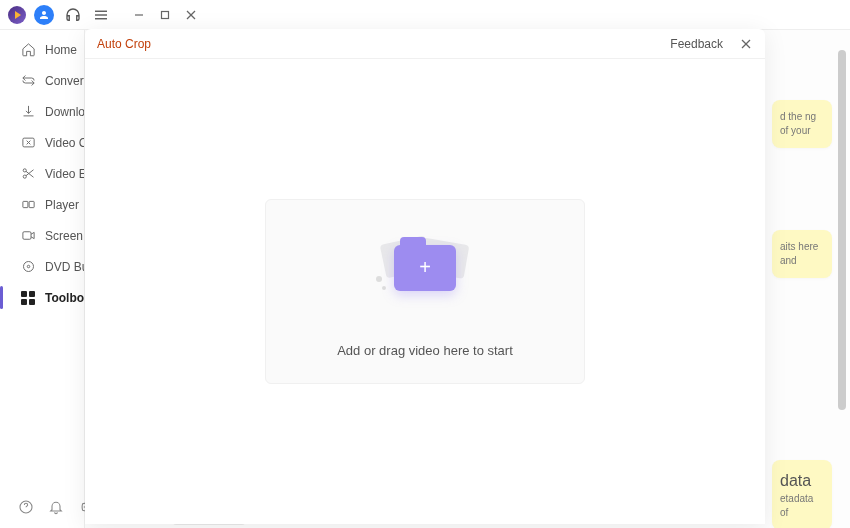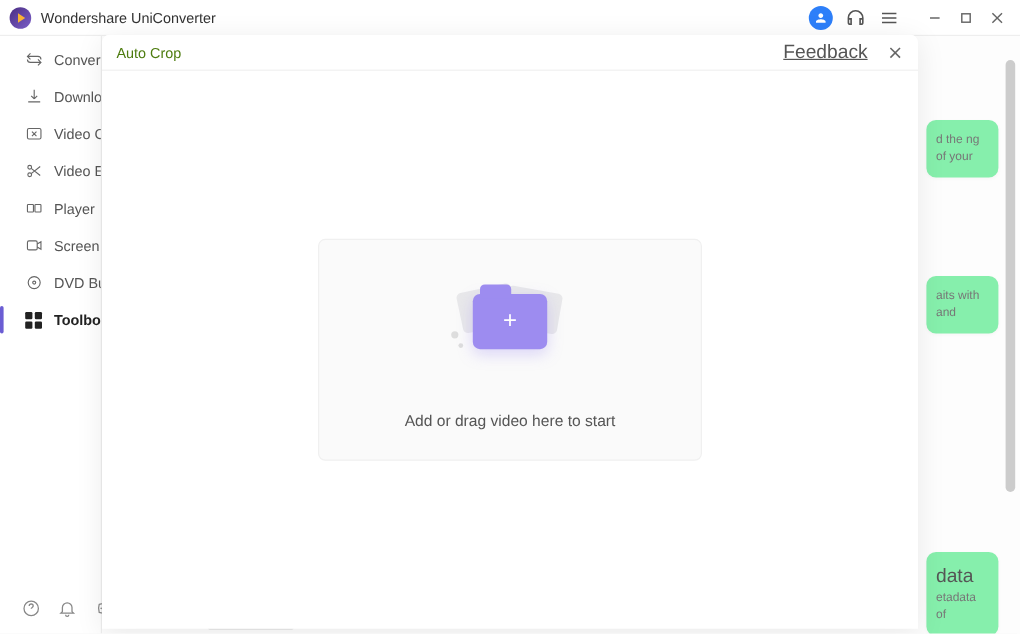--- a/index.html
+++ b/index.html
@@ -24,33 +24,33 @@
     .sidebar-item.active::before { content:""; position:absolute; left:0; top:4px; bottom:4px; width:3px; background:#6b5dd3; border-radius:2px;}
     .sidebar-icon { width:16px; height:16px; display:flex; align-items:center; justify-content:center; flex-shrink:0; }
     .sidebar-icon svg { width:15px; height:15px; stroke:#666; fill:none; stroke-width:1.5;}
     .toolbox-icon { display:grid; grid-template-columns:1fr 1fr; grid-template-rows:1fr 1fr; gap:2px; width:14px; height:14px;}
     .toolbox-icon span { background:#222; border-radius:1px;}
     
     .sidebar-bottom { display: flex; gap: 14px; padding: 12px 18px; }
     .sb-btn { width: 18px; height: 18px; display:flex; align-items:center; justify-content:center; color:#888; cursor:pointer;}
     
     .content-pane { flex: 1; position: relative; background:#fdfdfd;}
-    .bg-card { position:absolute; right:18px; width:60px; background:#86efac; border-radius:8px; padding:10px 8px; font-size:10px; color:#777; box-shadow:0 1px 3px rgba(0,0,0,0.03); line-height:1.4;}
+    .bg-card { position:absolute; right:18px; width:60px; background:#fef9c3; border-radius:8px; padding:10px 8px; font-size:10px; color:#777; box-shadow:0 1px 3px rgba(0,0,0,0.03); line-height:1.4;}
     .bg-card.c1 { top: 70px; }
     .bg-card.c2 { top: 200px; }
     .bg-card.c3 { top: 430px; }
     .bg-card .title { color:#555; font-weight:500; font-size:16px;}
     .bg-strip { position:absolute; left:88px; bottom:3px; height:10px; width:72px; background:#888; opacity:0.15; border-radius:3px;}
     .scrollbar-track { position:absolute; right:4px; top:20px; width:8px; height:460px; }
     .scrollbar-thumb { width:8px; height:360px; background:#ccc; border-radius:4px; position:absolute; top:0;}
     
     .modal { position: absolute; left: 85px; top: 29px; width: 680px; height: 495px; background: #fff; border-radius: 6px 6px 0 0; box-shadow: 0 4px 24px rgba(0,0,0,0.08); display:flex; flex-direction:column;}
     .modal-header { height: 30px; display: flex; align-items: center; padding: 0 10px; border-bottom: 1px solid #f0f0f0; }
-    .modal-title { font-size: 12px; color: #4d7c0f; flex:1; padding-left:2px;}
-    .feedback-link { font-size: 16px; color: #555; text-decoration: underline; margin-right: 14px; cursor:pointer;}
+    .modal-title { font-size: 12px; color: #c2410c; flex:1; padding-left:2px;}
+    .feedback-link { font-size: 12px; color: #555; margin-right: 14px; cursor:pointer;}
     .modal-close { width: 18px; height: 18px; display:flex; align-items:center; justify-content:center; color:#666; cursor:pointer;}
     
     .modal-body { flex:1; display:flex; align-items:center; justify-content:center;}
     .dropzone { width: 320px; height: 185px; border: 1px solid #f0f0f0; border-radius: 6px; background: #fafafa; display:flex; flex-direction:column; align-items:center; justify-content:center; gap: 28px; cursor:pointer;}
     .folder-wrap { position: relative; width: 90px; height: 70px; display:flex; align-items:center; justify-content:center;}
     .faded-paper { position:absolute; width:46px; height:34px; background:#e8e8ea; border-radius:4px;}
     .faded-paper.p1 { transform: rotate(-12deg) translate(-18px,-8px);}
     .faded-paper.p2 { transform: rotate(10deg) translate(18px,-6px);}
     .sparkle { position:absolute; width:6px;height:6px; background:#ddd; border-radius:50%;}
     .sparkle.s1 { left:-4px; bottom:14px;}
@@ -58,21 +58,20 @@
     .folder { position: relative; width: 62px; height: 46px; background: #9d8cf0; border-radius: 6px; box-shadow: 0 4px 12px rgba(157,140,240,0.35); display:flex; align-items:center; justify-content:center; margin-top:14px;}
     .folder::before { content:""; position:absolute; top:-8px; left:6px; width:26px; height:12px; background:#9d8cf0; border-radius:4px 4px 0 0;}
     .folder-plus { color:#fff; font-size: 20px; font-weight:300; }
     .drop-text { font-size: 13px; color: #555; margin-top: 19px; }
   </style>
 </head>
 <body>
 
 <div class="titlebar">
   <div class="logo"></div>
-  <div class="app-title">Wondershare UniConverter</div>
   <div class="titlebar-icons">
     <div class="avatar-circle tb-icon">
       <svg viewBox="0 0 24 24">
           <path d="M12 12c2.2 0 4-1.8 4-4s-1.8-4-4-4-4 1.8-4 4 1.8 4 4 4zm0 2c-2.7 0-8 1.3-8 4v2h16v-2c0-2.7-5.3-4-8-4z"></path>
         </svg>
     </div>
     <div class="tb-icon">
       <svg viewBox="0 0 24 24" fill="none" stroke="currentColor" stroke-width="1.8">
           <path d="M4 13v-1a8 8 0 0116 0v1M4 13v4a2 2 0 002 2h1v-6H4zm16 0v4a2 2 0 01-2 2h-1v-6h3z"></path>
         </svg>
@@ -105,20 +104,28 @@
   </div>
 </div>
 
 <div class="main-area">
   <div class="sidebar">
     <div class="sidebar-list">
       <div style="height:4px"></div>
       <div class="sidebar-item">
         <span class="sidebar-icon">
             <svg viewBox="0 0 24 24">
+              <path d="M3 11l9-8 9 8v10a1 1 0 01-1 1h-5v-7h-6v7H4a1 1 0 01-1-1V11z"></path>
+            </svg>
+          </span>
+        <span>Home</span>
+      </div>
+      <div class="sidebar-item">
+        <span class="sidebar-icon">
+            <svg viewBox="0 0 24 24">
               <path d="M7 4l-4 4 4 4M3 8h14a4 4 0 014 4M17 20l4-4-4-4M21 16H7a4 4 0 01-4-4"></path>
             </svg>
           </span>
         <span>Converter</span>
       </div>
       <div class="sidebar-item">
         <span class="sidebar-icon">
             <svg viewBox="0 0 24 24">
               <path d="M12 3v12m0 0l-4-4m4 4l4-4M4 19h16"></path>
             </svg>
@@ -200,21 +207,21 @@
             <path d="M7 7c3-1 7-1 10 0 1 3 1 7 0 10-3 1-7 1-10 0-1-3-1-7 0-10z"></path>
             <circle cx="9.5" cy="12" r="1" fill="currentColor" stroke="none"></circle>
             <circle cx="14.5" cy="12" r="1" fill="currentColor" stroke="none"></circle>
           </svg>
         </div>
     </div>
   </div>
 
   <div class="content-pane">
     <div class="bg-card c1"><span>d the ng of your</span></div>
-    <div class="bg-card c2"><span>aits with and</span></div>
+    <div class="bg-card c2"><span>aits here and</span></div>
     <div class="bg-card c3"><span class="title">data</span><br><span>etadata of</span></div>
     <div class="scrollbar-track">
         <div class="scrollbar-thumb"></div>
       </div>
     <div class="bg-strip"></div>
   </div>
 </div>
 
 <div class="modal">
   <div class="modal-header">

